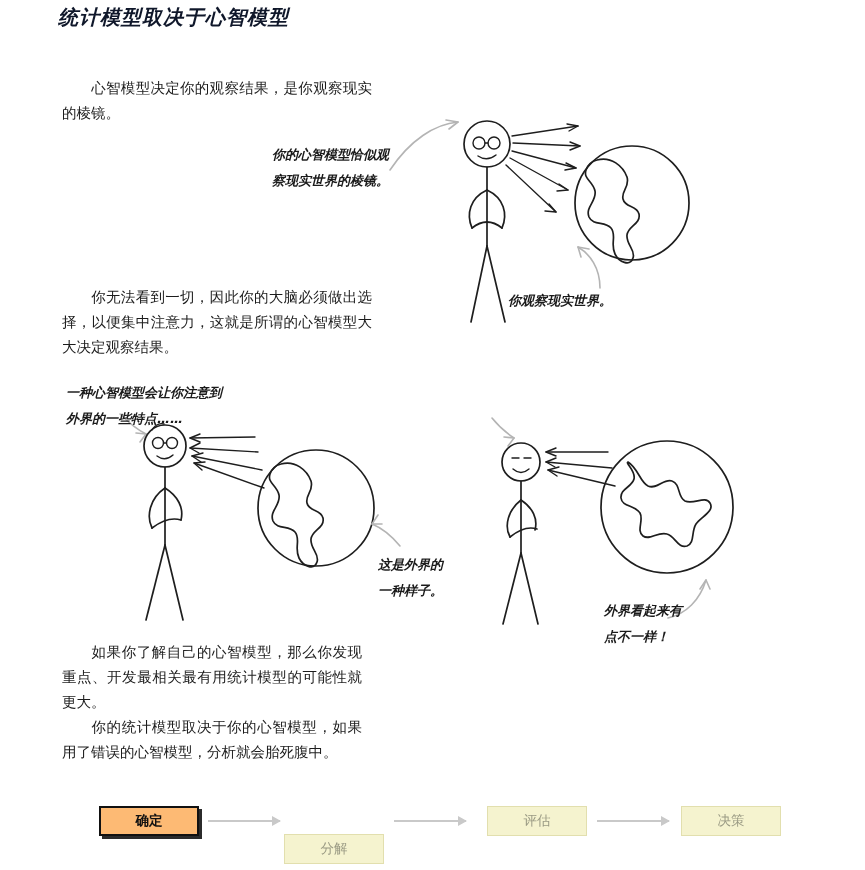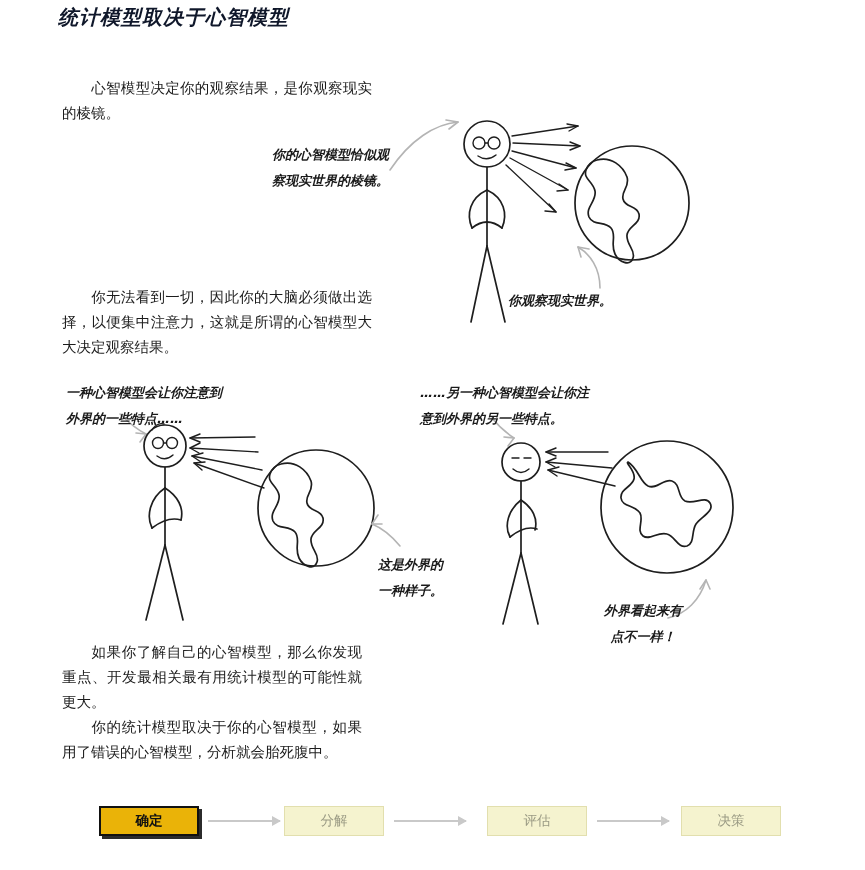--- a/index.html
+++ b/index.html
@@ -60,21 +60,21 @@
     font-style: italic;
     line-height: 26px;
     color: #1a1a1a;
     white-space: pre-line;
   }
   #note-top     { left: 258px; top: 142px; margin-left: 14px; }
   #note-observe { left: 508px; top: 288px; }
   #note-left    { left: 66px;  top: 380px; }
   #note-right   { left: 420px; top: 380px; }
   #note-shape-l { left: 378px; top: 552px; }
-  #note-shape-r { left: 604px; top: 598px; text-align: center; }
+  #note-shape-r { left: 604px; top: 598px; }
 
   
   #closing {
     position: absolute;
     left: 604px;
     top: 718px;
     width: 230px;
     font-family: "DejaVu Sans", sans-serif;
     font-size: 18.5px;
     font-weight: bold;
@@ -100,21 +100,21 @@
     display: flex;
     align-items: center;
     justify-content: center;
     font-family: "DejaVu Sans", sans-serif;
     font-size: 13.5px;
     background: #f5f3cf;
     border: 1px solid #e2dfae;
     color: #9a9a84;
   }
   .flow-step.active {
-    background: #eab308;
+    background: #fdba74;
     border: 2px solid #111;
     color: #111;
     font-weight: bold;
     box-shadow: 3px 3px 0 #2b2b2b;
   }
   .flow-arrow {
     position: absolute;
     top: 14px;
     height: 2px;
     background: #c9c9c9;
@@ -299,31 +299,29 @@
       <path class="guide" d="M706 580 l -6 9 m 6 -9 l 4 9"></path>
     </g>
 
   </svg>
 
   <div class="hand" id="note-top">你的心智模型恰似观
 察现实世界的棱镜。</div>
   <div class="hand" id="note-observe">你观察现实世界。</div>
   <div class="hand" id="note-left">一种心智模型会让你注意到
 外界的一些特点……</div>
-  <div class="hand" id="note-right">……另一种心智模型会让你注
-意到外界的另一些特点。</div>
   <div class="hand" id="note-shape-l">这是外界的
 一种样子。</div>
   <div class="hand" id="note-shape-r">外界看起来有
 点不一样！</div>
 
 
   <div id="flow">
     <div class="flow-step active" style="left:99px;">确定</div>
     <div class="flow-arrow" style="left:208px; width:72px;"></div>
-    <div class="flow-step" style="left:284px;">分解</div>
+    <div class="flow-step" style="left:284px;margin-top:28px;">分解</div>
     <div class="flow-arrow" style="left:394px; width:72px;"></div>
     <div class="flow-step" style="left:487px;">评估</div>
     <div class="flow-arrow" style="left:597px; width:72px;"></div>
     <div class="flow-step" style="left:681px;">决策</div>
   </div>
 
 </div>
 
 </body></html>

